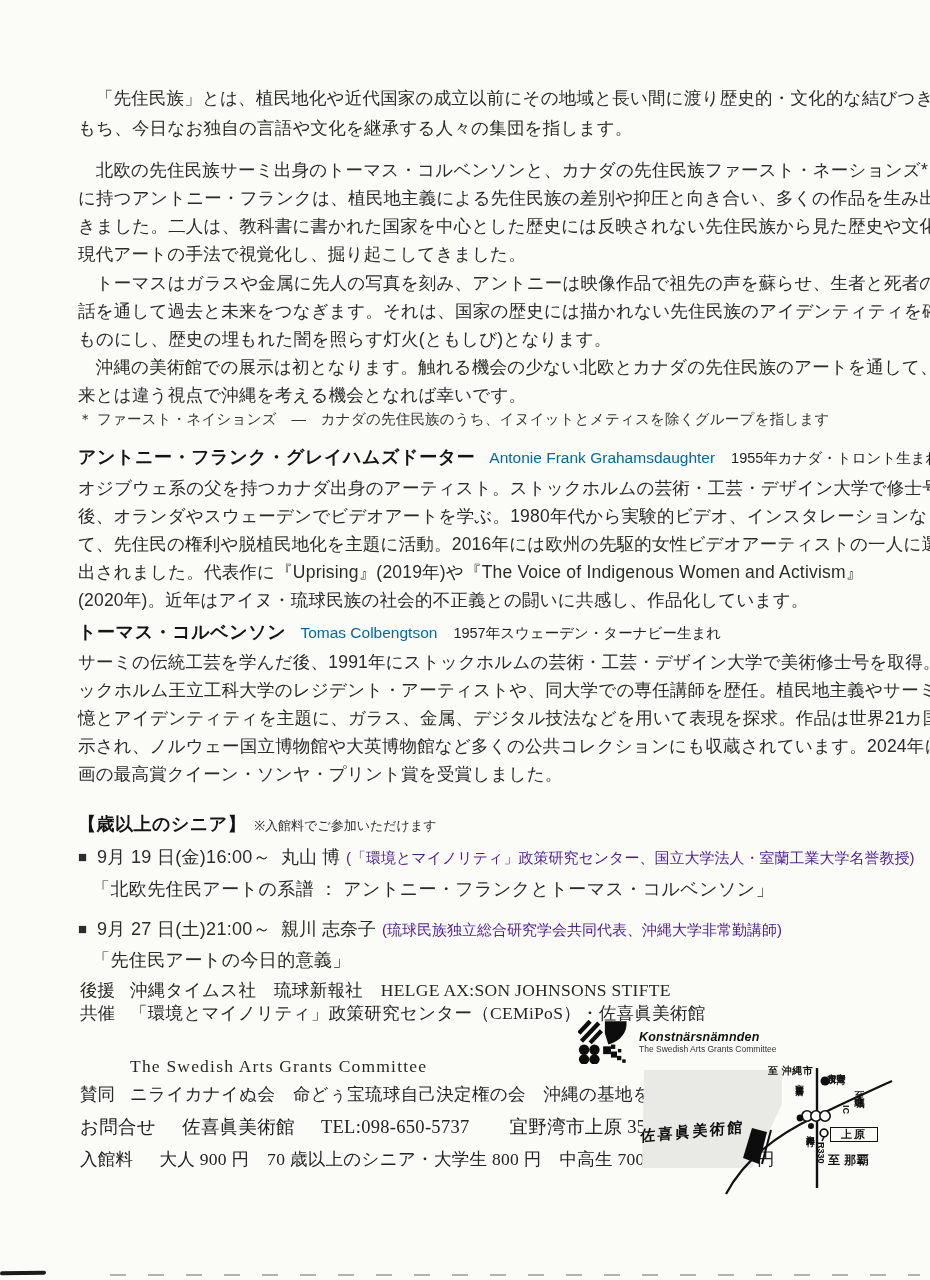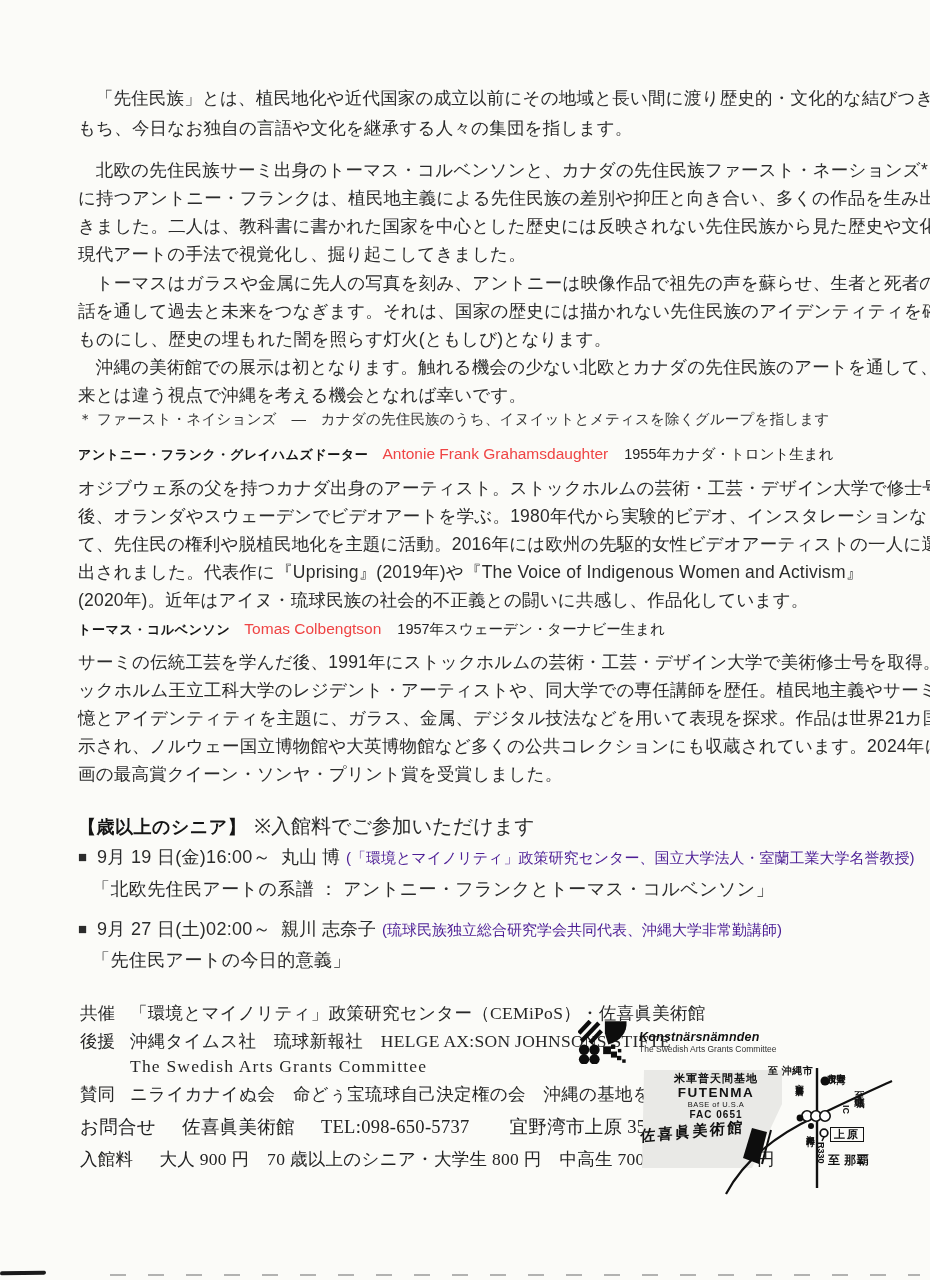--- a/index.html
+++ b/index.html
@@ -6,26 +6,26 @@
   body{width:930px;height:1280px;overflow:hidden;background:#fbfbf8;position:relative;
        font-family:"Liberation Sans",sans-serif;color:#2b2b2b;}
   .page{position:absolute;inset:0;}
   .abs{position:absolute;}
   .col{left:78px;width:854px;}
   .lines{white-space:pre;font-size:17.5px;line-height:28px;letter-spacing:.2px;}
   .p1{line-height:30px;}
   .footnote{font-size:14.5px;color:#333;letter-spacing:.2px;white-space:pre;}
   
   .artist-head{white-space:nowrap;}
-  .artist-head .name-ja{font-size:13px;font-weight:bold;color:#151515;letter-spacing:.6px;}
-  .artist-head .name-en{font-size:15.5px;color:#ef4444;margin-left:14px;}
+  .artist-head .name-ja{font-size:18px;font-weight:bold;color:#151515;letter-spacing:.6px;}
+  .artist-head .name-en{font-size:15.5px;color:#0369a1;margin-left:14px;}
   .artist-head .birth{font-size:14.5px;color:#222;margin-left:16px;}
   
   .ev-head .t{font-size:18px;font-weight:bold;color:#151515;letter-spacing:.5px;}
-  .ev-head .n{font-size:20px;margin-left:8px;margin-top:23px;}
+  .ev-head .n{font-size:13px;margin-left:8px;margin-top:23px;}
   .ev-line{white-space:nowrap;font-size:18px;}
   .ev-line .bullet{font-size:15px;margin-right:10px;vertical-align:1px;}
   .ev-line .dt{letter-spacing:.3px;text-align:right;}
   .ev-line .sp{margin-left:10px;}
   .ev-line .aff{font-size:15px;margin-left:6px;color:#4c1d95;}
   .ev-title{font-size:18px;padding-left:14px;letter-spacing:.4px;}
   
   .serif{font-family:"Liberation Serif",serif;}
   .credit-row{display:flex;font-size:17.5px;color:#272727;}
   .credit-row .lab{width:50px;flex:0 0 50px;}
@@ -49,21 +49,21 @@
   .map .base .b2{font-size:13.5px;letter-spacing:1.5px;line-height:15px;}
   .map .base .b3{font-size:7.5px;font-weight:normal;line-height:9px;}
   .map .base .b4{font-size:10px;letter-spacing:1px;line-height:12px;}
   .map .to-okinawa{left:128px;top:0px;font-size:10px;}
   .map .cityoffice{left:187px;top:0px;font-size:9px;line-height:9px;height:34px;}
   .map .kitanaka{left:214px;top:17px;font-size:10px;height:48px;}
   .map .ic{left:201px;top:39px;font-size:9px;height:18px;letter-spacing:0;}
   .map .bookstore{left:155px;top:11px;font-size:8.5px;height:40px;}
   .map .bank{left:166px;top:62px;font-size:8.5px;height:40px;}
   .map .r330{left:176px;top:76px;font-size:9px;height:26px;letter-spacing:0;}
-  .map .ueharabox{left:190px;top:61px;border:1.6px solid #111;padding:0 3px;font-size:11px;line-height:13px;letter-spacing:2px;}
+  .map .ueharabox{left:190px;top:61px;border:1.6px solid #111;padding:0 10px;font-size:11px;line-height:13px;letter-spacing:2px;}
   .map .naha{left:188px;top:89px;font-size:12px;}
   .map .sign{left:0px;top:60px;width:112px;font-family:"Liberation Serif",serif;
              font-size:15px;font-weight:bold;letter-spacing:2.5px;transform:rotate(-5deg) skewX(-6deg);
              color:#101010;}
   .map svg{position:absolute;left:0;top:0;}
   
   .scanline-main{left:0;top:1271px;width:46px;height:4px;background:#1a1a1a;border-radius:2px;transform:skewY(-1deg);}
   .scanline-dashes{left:110px;top:1274px;width:810px;height:2px;opacity:.55;
      background:repeating-linear-gradient(90deg,#777 0 16px,transparent 16px 38px);}
 </style>
@@ -106,29 +106,29 @@
   <div class="abs col ev-head" style="top:812px;">
     <span class="t">【歳以上のシニア】</span><span class="n">※入館料でご参加いただけます</span>
   </div>
 
   <div class="abs col ev-line" style="top:845px;">
     <span class="bullet">■</span><span class="dt">9月 19 日(金)16:00～</span><span class="sp">丸山 博</span><span class="aff">(「環境とマイノリティ」政策研究センター、国立大学法人・室蘭工業大学名誉教授)</span>
   </div>
   <div class="abs col ev-title" style="top:877px;">「北欧先住民アートの系譜 ： アントニー・フランクとトーマス・コルベンソン」</div>
 
   <div class="abs col ev-line" style="top:917px;">
-    <span class="bullet">■</span><span class="dt">9月 27 日(土)02:00～</span><span class="sp">親川 志奈子</span><span class="aff">(琉球民族独立総合研究学会共同代表、沖縄大学非常勤講師)</span>
+    <span class="bullet">■</span><span class="dt">9月 27 日(土)21:00～</span><span class="sp">親川 志奈子</span><span class="aff">(琉球民族独立総合研究学会共同代表、沖縄大学非常勤講師)</span>
   </div>
   <div class="abs col ev-title" style="top:948px;">「先住民アートの今日的意義」</div>
 
   <div class="abs serif credit-row" style="left:80px;top:1001px;">
     <span class="lab">共催</span>
     <span class="val">「環境とマイノリティ」政策研究センター（CEMiPoS）・佐喜眞美術館</span>
   </div>
-  <div class="abs serif credit-row" style="left:80px;top:1029px;justify-content:center;">
+  <div class="abs serif credit-row" style="left:80px;top:978px;justify-content:center;">
     <span class="lab">後援</span>
     <span class="val">沖縄タイムス社　琉球新報社　HELGE AX:SON JOHNSONS STIFTE</span>
   </div>
   <div class="abs serif credit-row" style="left:80px;top:1056px;">
     <span class="lab"></span>
     <span class="val en">The Swedish Arts Grants Committee</span>
   </div>
   <div class="abs serif credit-row" style="left:80px;top:1082px;">
     <span class="lab">賛同</span>
     <span class="val">ニライカナイぬ会　命どぅ宝琉球自己決定権の会　沖縄の基地を考える会・札幌</span>
@@ -181,26 +181,20 @@
         <circle cx="185" cy="50" r="5.2" fill="#fff" stroke="#111" stroke-width="1.6"></circle>
       </g>
       <circle cx="185" cy="15" r="4.5" fill="#0d0d0d"></circle>
       <circle cx="160" cy="52" r="3.4" fill="#0d0d0d"></circle>
       <circle cx="171" cy="60" r="3" fill="#0d0d0d"></circle>
       <g>
         <circle cx="184" cy="67" r="3.8" fill="#fff" stroke="#111" stroke-width="1.8"></circle>
         <line x1="184" y1="71" x2="182" y2="75" stroke="#111" stroke-width="1.6"></line>
       </g>
     </svg>
-    <div class="lbl base">
-      <div class="b1">米軍普天間基地</div>
-      <div class="b2">FUTENMA</div>
-      <div class="b3">BASE of U.S.A</div>
-      <div class="b4">FAC 0651</div>
-    </div>
     <div class="lbl to-okinawa">至 沖縄市</div>
     <div class="lbl vert cityoffice">宜野湾
 市役所</div>
     <div class="lbl vert kitanaka">至 北中城</div>
     <div class="lbl vert ic">IC</div>
     <div class="lbl vert bookstore">宮脇書店</div>
     <div class="lbl vert bank">海邦銀行</div>
     <div class="lbl vert r330">R330</div>
     <div class="lbl ueharabox">上原</div>
     <div class="lbl naha">至 那覇</div>

